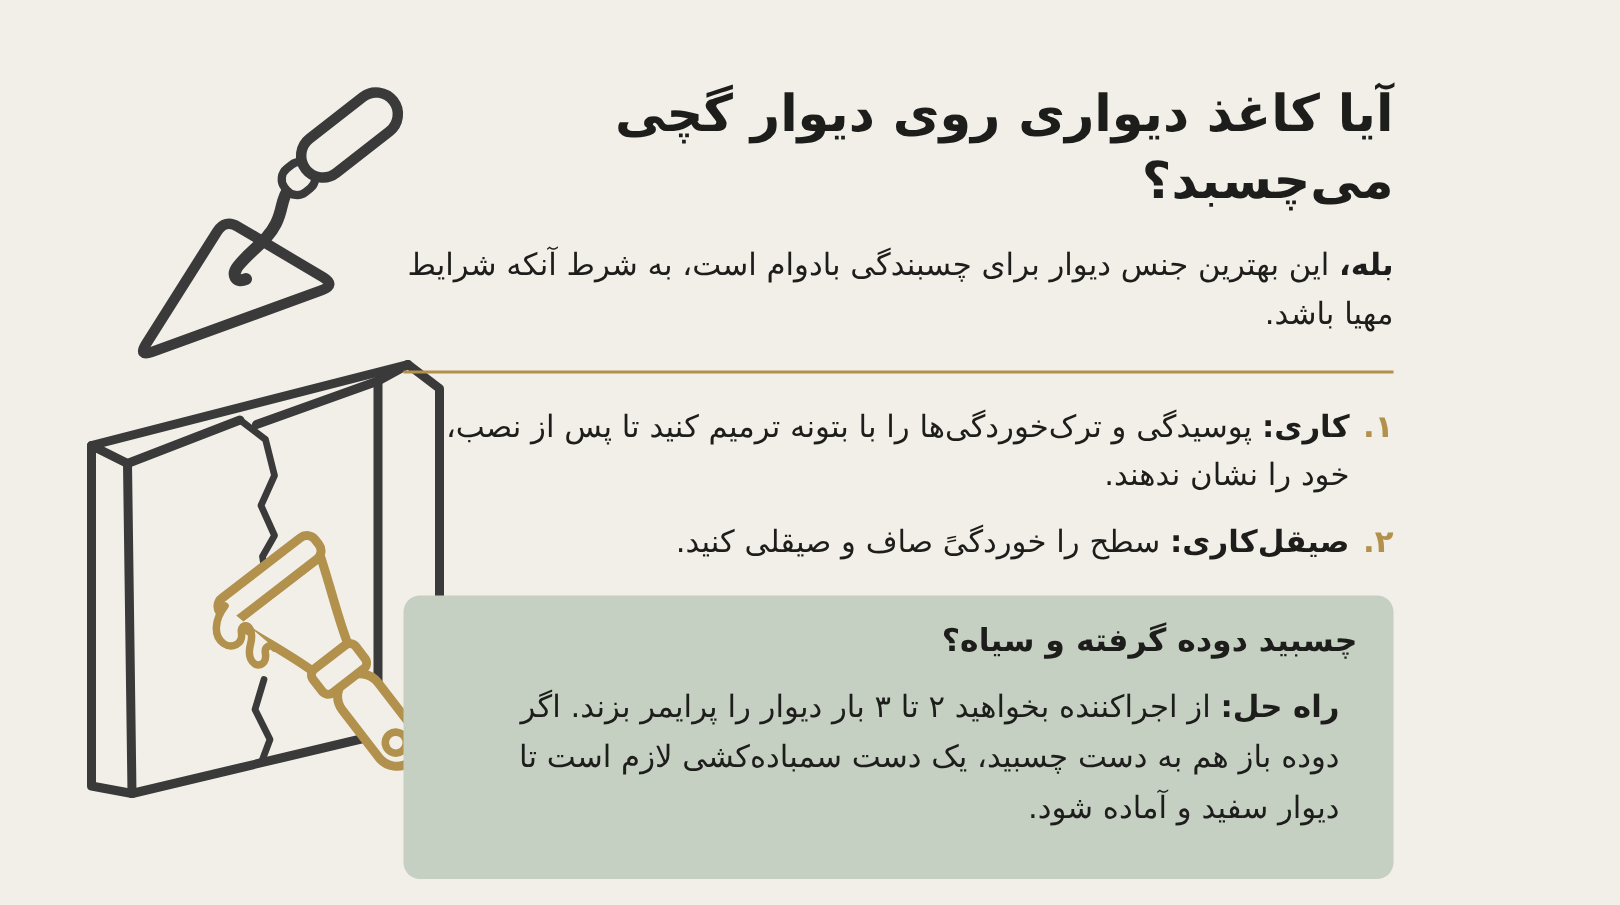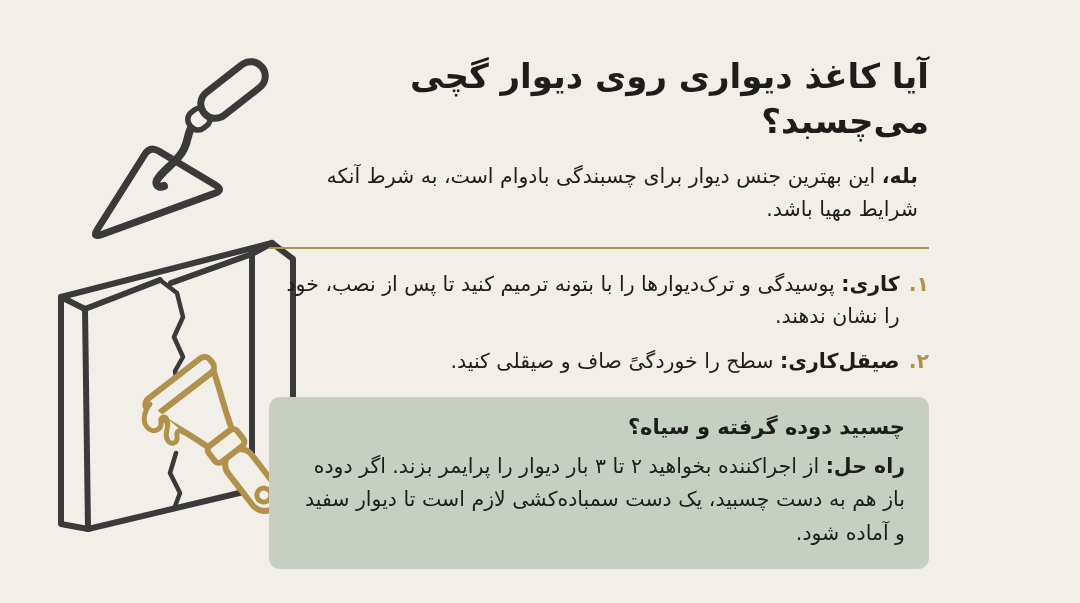--- a/index.html
+++ b/index.html
@@ -25,21 +25,21 @@
   .content{
     position:absolute;top:54px;right:35px;width:660px;
     direction:rtl;text-align:right;color:var(--ink);
   }
   .title{
     margin:0 0 16px 0;
     font-size:34px;font-weight:700;line-height:1.32;
     letter-spacing:0;
   }
   .intro{
-    font-size:20.5px;line-height:1.6;margin:11px;
+    font-size:20.5px;line-height:1.6;margin:0;
   }
   .intro b, .step b, .callout-body b{font-weight:700;}
   .divider{
     border:none;border-top:2px solid var(--gold);
     margin:22px 0 0 0;width:100%;
   }
   .steps{margin-top:20px;}
   .step{
     display:flex;gap:9px;align-items:flex-start;
     font-size:20.5px;line-height:1.55;
@@ -52,21 +52,21 @@
   .callout{
     margin-top:19px;
     background:var(--green);
     border-radius:11px;
     padding:15px 24px 19px 24px;
   }
   .callout-title{
     margin:0 0 7px 0;font-size:21px;font-weight:700;line-height:1.5;
   }
   .callout-body{
-    margin:0;font-size:20.5px;line-height:1.62;
+    margin:12px;font-size:20.5px;line-height:1.62;
   }
 </style>
 </head>
 <body>
 
 <div class="canvas">
 
   <svg class="illustration" viewBox="0 0 380 603" aria-hidden="true">
 
     <g fill="none" stroke="#3a3a3a" stroke-linejoin="round" stroke-linecap="round">
@@ -127,21 +127,21 @@
     <h1 class="title">آیا کاغذ دیواری روی دیوار گچی می‌چسبد؟</h1>
 
     <p class="intro"><b>بله،</b><span> این بهترین جنس دیوار برای چسبندگی بادوام است، به شرط آنکه شرایط مهیا باشد.</span></p>
 
     <hr class="divider">
 
     <div class="steps">
 
       <div class="step">
         <span class="step-number">۱.</span>
-        <span class="step-text"><b>کاری:</b><span> پوسیدگی و ترک‌دیوار‌ها را با بتونه ترمیم کنید تا پس از نصب، خود را نشان ندهند.</span></span>
+        <span class="step-text"><b>کاری:</b><span> پوسیدگی و ترک‌خوردگی‌ها را با بتونه ترمیم کنید تا پس از نصب، خود را نشان ندهند.</span></span>
       </div>
 
       <div class="step">
         <span class="step-number">۲.</span>
         <span class="step-text"><b>صیقل‌کاری:</b><span> سطح را خوردگیً صاف و صیقلی کنید.</span></span>
       </div>
 
     </div>
 
     <div class="callout">

